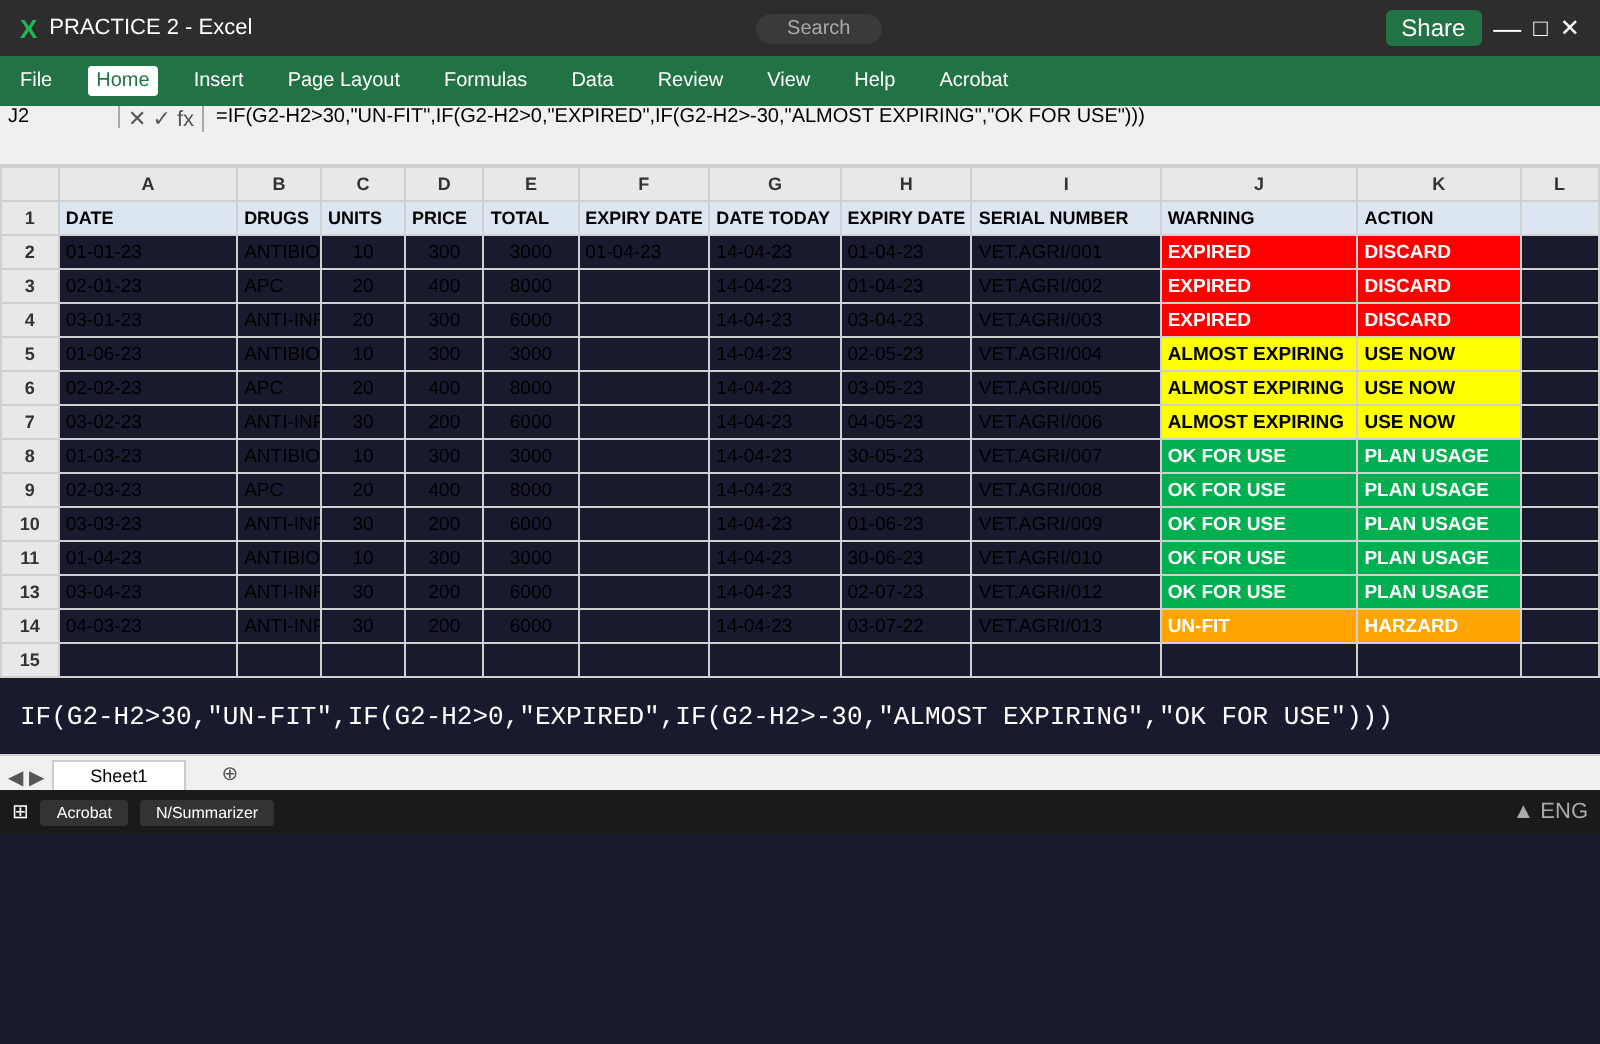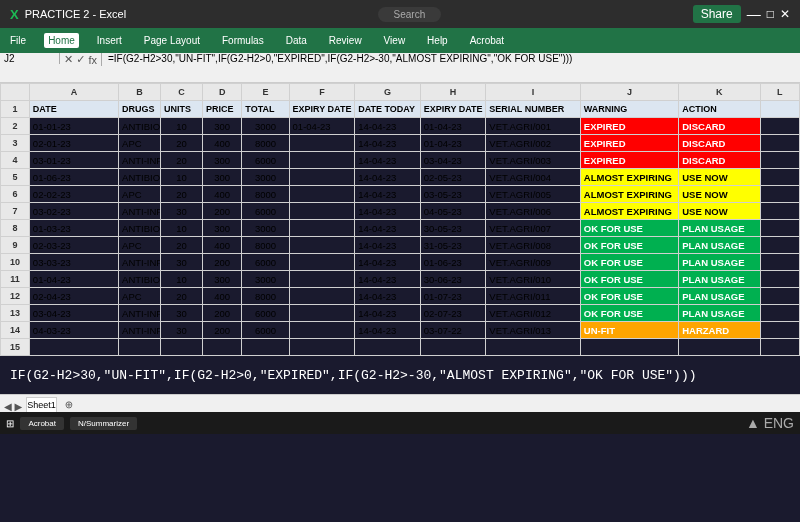--- a/index.html
+++ b/index.html
@@ -180,25 +180,25 @@
     
     .sheet-tabs {
       background: #f0f0f0;
       height: 18px;
       display: flex;
       align-items: flex-end;
       border-top: 1px solid #ccc;
       font-size: 9px;
     }
     .sheet-tab {
-      padding: 2px 0;
+      padding: 2px 18px;
       background: #fff;
       border: 1px solid #ccc;
       border-bottom: none;
-      margin-right: 2px;
+      margin-right: 12px;
       cursor: pointer;
     }
     .sheet-tab-nav {
       display: flex;
       align-items: center;
       gap: 2px;
       padding: 0 4px;
       color: #555;
       font-size: 10px;
     }
@@ -447,35 +447,20 @@
           <td style="text-align: center;">3000</td>
           <td></td>
           <td>14-04-23</td>
           <td>30-06-23</td>
           <td>VET.AGRI/010</td>
           <td class="status-ok">OK FOR USE</td>
           <td class="action-plan">PLAN USAGE</td>
           <td></td>
         </tr>
         <tr>
-          <td class="row-num">12</td>
-          <td>02-04-23</td>
-          <td>APC</td>
-          <td style="text-align: center;">20</td>
-          <td style="text-align: center;">400</td>
-          <td style="text-align: center;">8000</td>
-          <td></td>
-          <td>14-04-23</td>
-          <td>01-07-23</td>
-          <td>VET.AGRI/011</td>
-          <td class="status-ok">OK FOR USE</td>
-          <td class="action-plan">PLAN USAGE</td>
-          <td></td>
-        </tr>
-        <tr>
           <td class="row-num">13</td>
           <td>03-04-23</td>
           <td>ANTI-INFLAMATORY</td>
           <td style="text-align: center;">30</td>
           <td style="text-align: center;">200</td>
           <td style="text-align: center;">6000</td>
           <td></td>
           <td>14-04-23</td>
           <td>02-07-23</td>
           <td>VET.AGRI/012</td>
@@ -524,14 +509,14 @@
 <div class="sheet-tabs">
   <div class="sheet-tab-nav">◀ ▶</div>
   <div class="sheet-tab">Sheet1</div>
   <div style="padding:2px 6px;font-size:10px;color:#555;">⊕</div>
 </div>
 
 <div class="taskbar">
   <span style="color:#fff;font-size:10px;">⊞</span>
   <span class="taskbar-item">Acrobat</span>
   <span class="taskbar-item">N/Summarizer</span>
-  <span style="margin-left:auto;color:#aaa;font-size:14px;text-align:right;">▲ ENG</span>
+  <span style="margin-left:auto;color:#aaa;font-size:11px;text-align:right;">▲ ENG</span>
 </div>
 
 </body></html>

